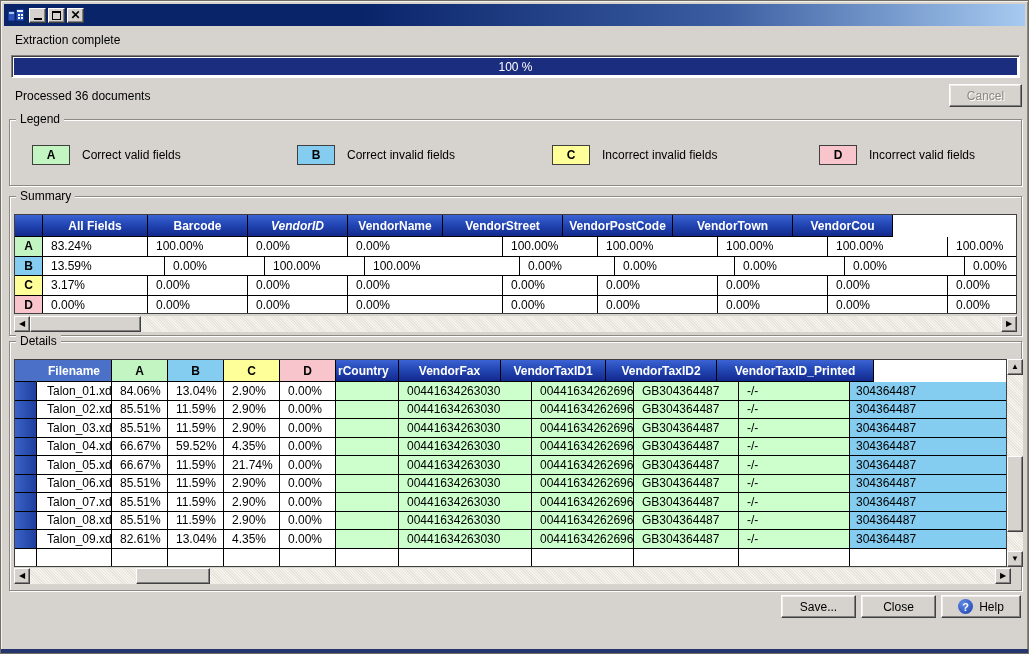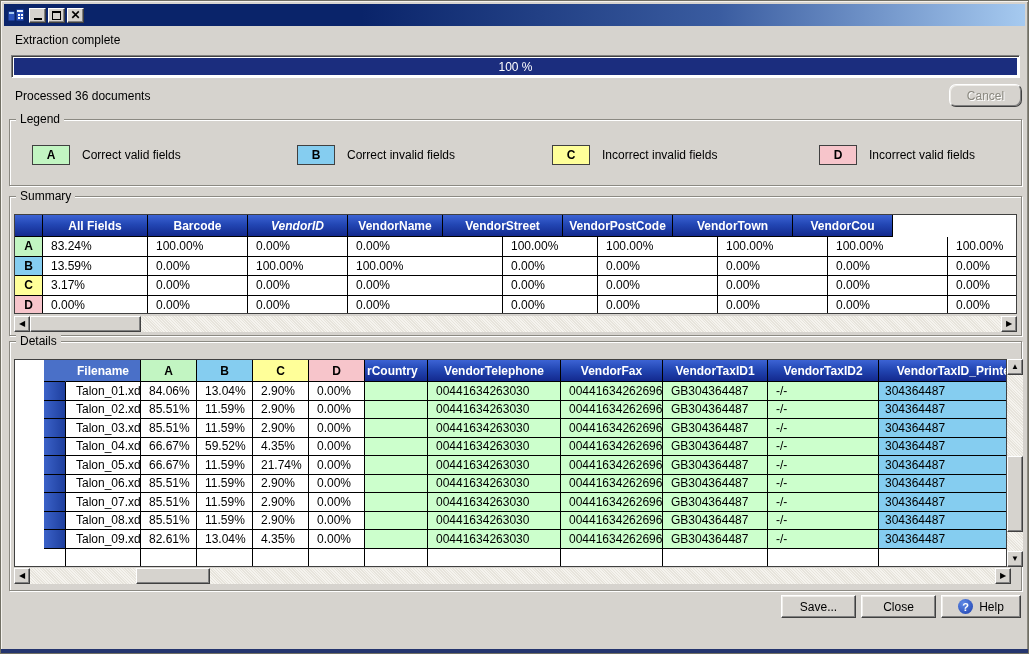--- a/index.html
+++ b/index.html
@@ -114,21 +114,21 @@
         </button>
     </span>
   </div>
 
   <div class="lbl" style="left:14px;top:32px;">Extraction complete</div>
   <div class="progress">
     <div class="progress-fill"></div>
     <div class="progress-text">100 %</div>
   </div>
   <div class="lbl" style="left:14px;top:88px;">Processed 36 documents</div>
-  <button class="btn disabled" style="left:948px;top:83px;width:73px;height:23px;border-radius:7px;">Cancel</button>
+  <button class="btn disabled" style="left:948px;top:83px;width:73px;height:23px;">Cancel</button>
 
   <div class="groupbox" style="left:8px;top:118px;width:1013px;height:67px;">
     <span class="gb-label">Legend</span>
     <div id="legend-items">
         <div class="legend-item" style="left: 22px;">
           <div class="legend-swatch" style="background: rgb(194, 245, 194);">A</div>
           <div class="legend-label">Correct valid fields</div>
         </div>
         <div class="legend-item" style="left: 287px;">
           <div class="legend-swatch" style="background: rgb(133, 205, 240);">B</div>
@@ -166,21 +166,21 @@
           <div class="tcell valcell" style="width: 100px; height: 19.5px;">0.00%</div>
           <div class="tcell valcell" style="width: 155px; height: 19.5px;">0.00%</div>
           <div class="tcell valcell" style="width: 95px; height: 19.5px;">100.00%</div>
           <div class="tcell valcell" style="width: 120px; height: 19.5px;">100.00%</div>
           <div class="tcell valcell" style="width: 110px; height: 19.5px;">100.00%</div>
           <div class="tcell valcell" style="width: 120px; height: 19.5px;">100.00%</div>
           <div class="tcell valcell" style="width: 100px; height: 19.5px;">100.00%</div>
         </div>
         <div class="trow">
           <div class="tcell keycell" style="width: 28px; height: 19.5px; background: rgb(133, 205, 240);">B</div>
-          <div class="tcell valcell" style="width: 105px; height: 19.5px;">13.59%</div>
+          <div class="tcell valcell" style="width: 122px; height: 19.5px;">13.59%</div>
           <div class="tcell valcell" style="width: 100px; height: 19.5px;">0.00%</div>
           <div class="tcell valcell" style="width: 100px; height: 19.5px;">100.00%</div>
           <div class="tcell valcell" style="width: 155px; height: 19.5px;">100.00%</div>
           <div class="tcell valcell" style="width: 95px; height: 19.5px;">0.00%</div>
           <div class="tcell valcell" style="width: 120px; height: 19.5px;">0.00%</div>
           <div class="tcell valcell" style="width: 110px; height: 19.5px;">0.00%</div>
           <div class="tcell valcell" style="width: 120px; height: 19.5px;">0.00%</div>
           <div class="tcell valcell" style="width: 100px; height: 19.5px;">0.00%</div>
         </div>
         <div class="trow">
@@ -211,30 +211,29 @@
 
     <div class="sb-track" style="left:4px;top:119px;width:1003px;height:16px;">
       <div class="sb-btn" style="left:0;top:0;">◀</div>
       <div class="sb-thumb" style="left:16px;top:0;width:111px;height:16px;"></div>
       <div class="sb-btn" style="right:0;top:0;">▶</div>
     </div>
   </div>
 
   <div class="groupbox" style="left:8px;top:340px;width:1013px;height:250px;">
     <span class="gb-label">Details</span>
-    <div class="tablewrap" id="details-table" style="left:4px;top:17px;width:993px;height:208px;padding-left:29px;">
+    <div class="tablewrap" id="details-table" style="left:4px;top:17px;width:993px;height:208px;">
         <div class="trow">
           <div class="tcell hdr hdr-file" style="width: 22px; height: 22px; border-right-color: rgb(74, 112, 200);"></div>
           <div class="tcell hdr hdr-file" style="width: 75px; height: 22px;">Filename</div>
           <div class="tcell keycell" style="width: 56px; height: 22px; background: rgb(194, 245, 194); color: rgb(0, 0, 0); font-weight: bold; justify-content: center;">A</div>
           <div class="tcell keycell" style="width: 56px; height: 22px; background: rgb(133, 205, 240); color: rgb(0, 0, 0); font-weight: bold; justify-content: center;">B</div>
           <div class="tcell keycell" style="width: 56px; height: 22px; background: rgb(255, 255, 153); color: rgb(0, 0, 0); font-weight: bold; justify-content: center;">C</div>
           <div class="tcell keycell" style="width: 56px; height: 22px; background: rgb(247, 197, 203); color: rgb(0, 0, 0); font-weight: bold; justify-content: center;">D</div>
           <div class="tcell hdr hdr-part" style="width: 63px; height: 22px;">rCountry</div>
-          <div class="tcell hdr" style="width: 133px; height: 22px;">VendorTelephone</div>
           <div class="tcell hdr" style="width: 102px; height: 22px;">VendorFax</div>
           <div class="tcell hdr" style="width: 105px; height: 22px;">VendorTaxID1</div>
           <div class="tcell hdr" style="width: 111px; height: 22px;">VendorTaxID2</div>
           <div class="tcell hdr" style="width: 157px; height: 22px;">VendorTaxID_Printed</div>
         </div>
         <div class="trow">
           <div class="tcell selcell" style="width: 22px; height: 18.5px;"></div>
           <div class="tcell valcell" style="width: 75px; height: 18.5px; padding-left: 10px;">Talon_01.xdc</div>
           <div class="tcell valcell" style="width: 56px; height: 18.5px;">84.06%</div>
           <div class="tcell valcell" style="width: 56px; height: 18.5px;">13.04%</div>

